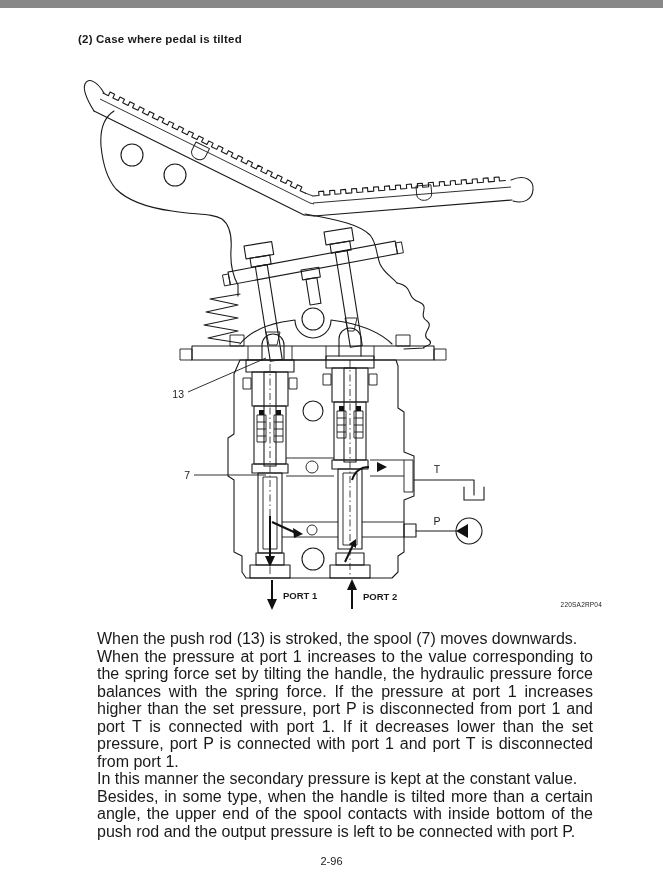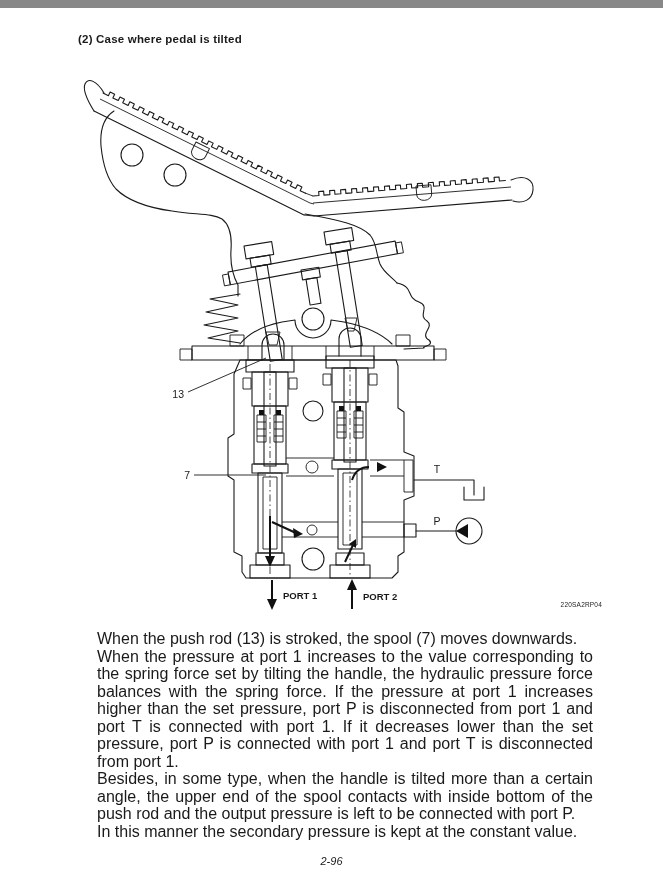--- a/index.html
+++ b/index.html
@@ -25,21 +25,20 @@
     font-size:6.5px;letter-spacing:0.2px;color:#222;
   }
   .bodytext{
     position:absolute;left:97px;top:622px;width:496px;
     font-size:16px;line-height:17.55px;text-align:justify;
   }
   .bodytext p{margin:0;padding:0;}
   .pagenum{
     position:absolute;left:0;top:847px;width:100%;text-align:center;
     font-size:11px;
-    font-style:italic;
   }
 </style>
 </head>
 <body>
 
 <div class="page">
 
   <div class="heading">(2) Case where pedal is tilted</div>
 
   <svg class="diagram" width="560" height="560" viewBox="60 55 560 560">
@@ -237,19 +236,19 @@
       <line class="ln2" x1="194" y1="467" x2="266" y2="467"></line>
       <text class="dtext" x="190" y="471" text-anchor="end">7</text>
     </g>
   </svg>
 
   <div class="figcode">220SA2RP04</div>
 
   <div class="bodytext">
     <p>When the push rod (13) is stroked, the spool (7) moves downwards.</p>
     <p>When the pressure at port 1 increases to the value corresponding to the spring force set by tilting the handle, the hydraulic pressure force balances with the spring force.  If the pressure at port 1 increases higher than the set pressure, port P is disconnected from port 1 and port T is connected with port 1.  If it decreases lower than the set pressure, port P is connected with port 1 and port T is disconnected from port 1.</p>
+    <p>In this manner the secondary pressure is kept at the constant value.</p>
     <p>Besides, in some type, when the handle is tilted more than a certain angle, the upper end of the spool contacts with inside bottom of the push rod and the output pressure is left to be connected with port P.</p>
-    <p>In this manner the secondary pressure is kept at the constant value.</p>
   </div>
 
   <div class="pagenum">2-96</div>
 
 </div>
 
 </body></html>

